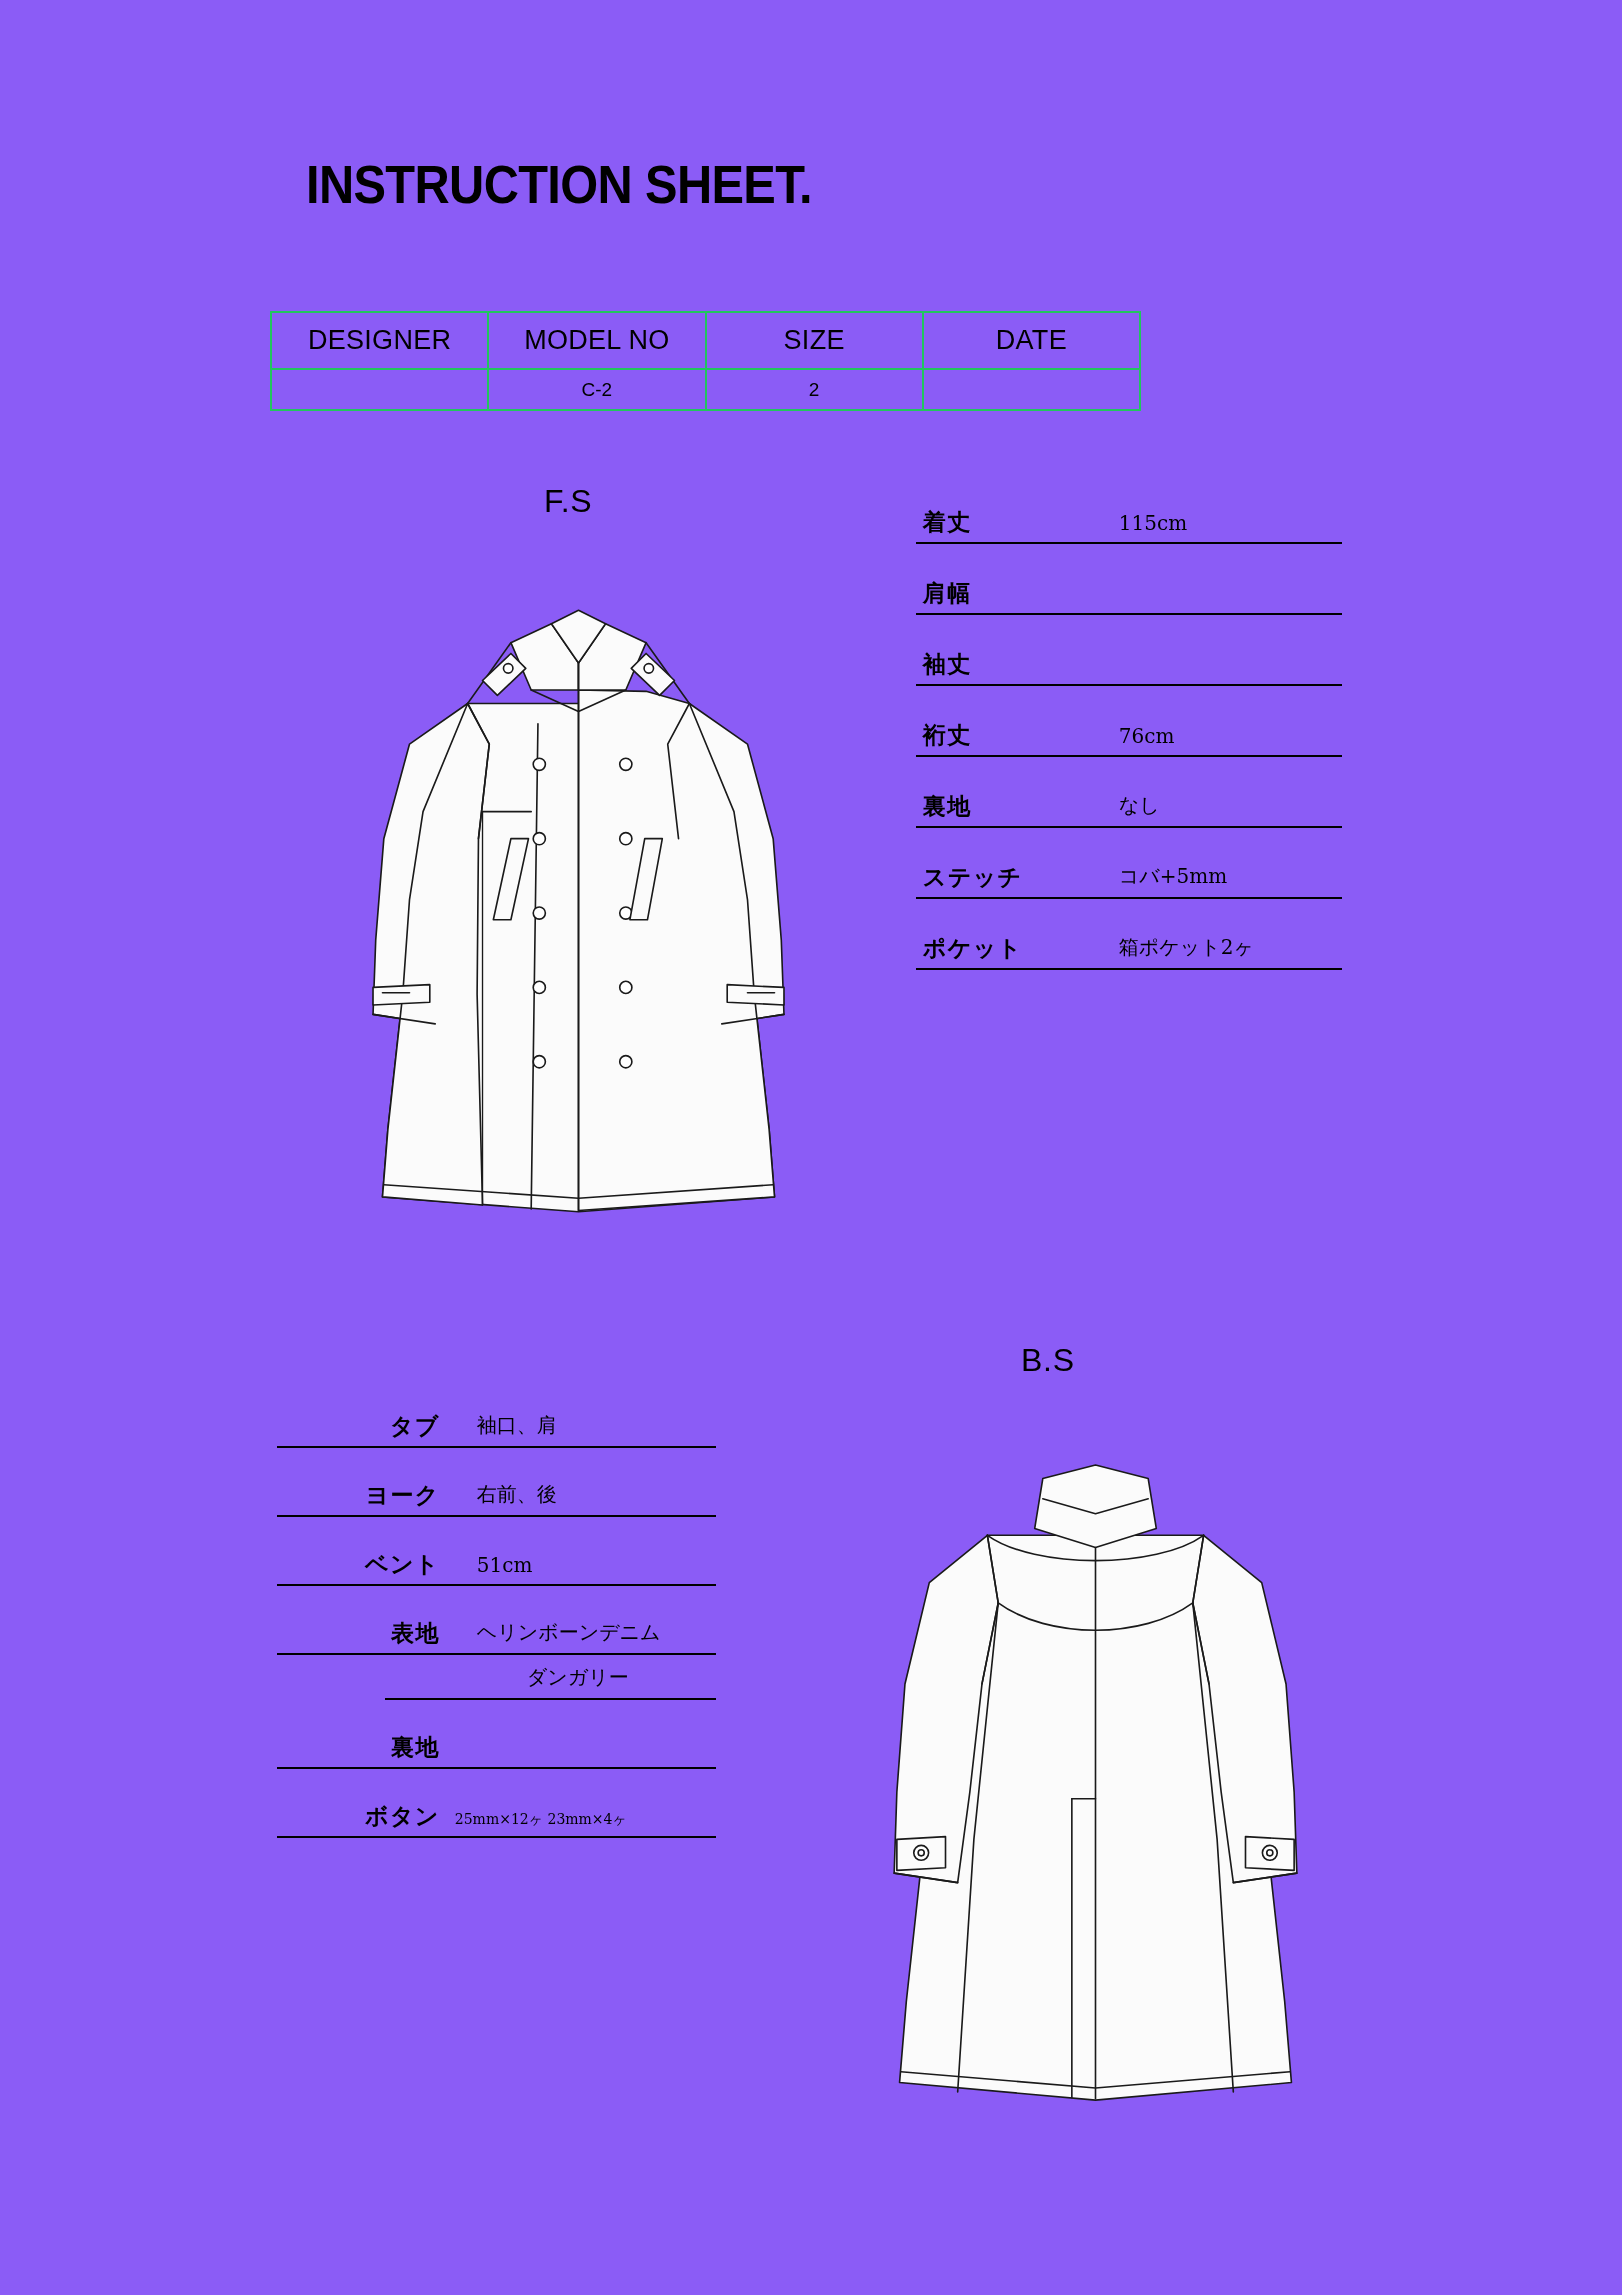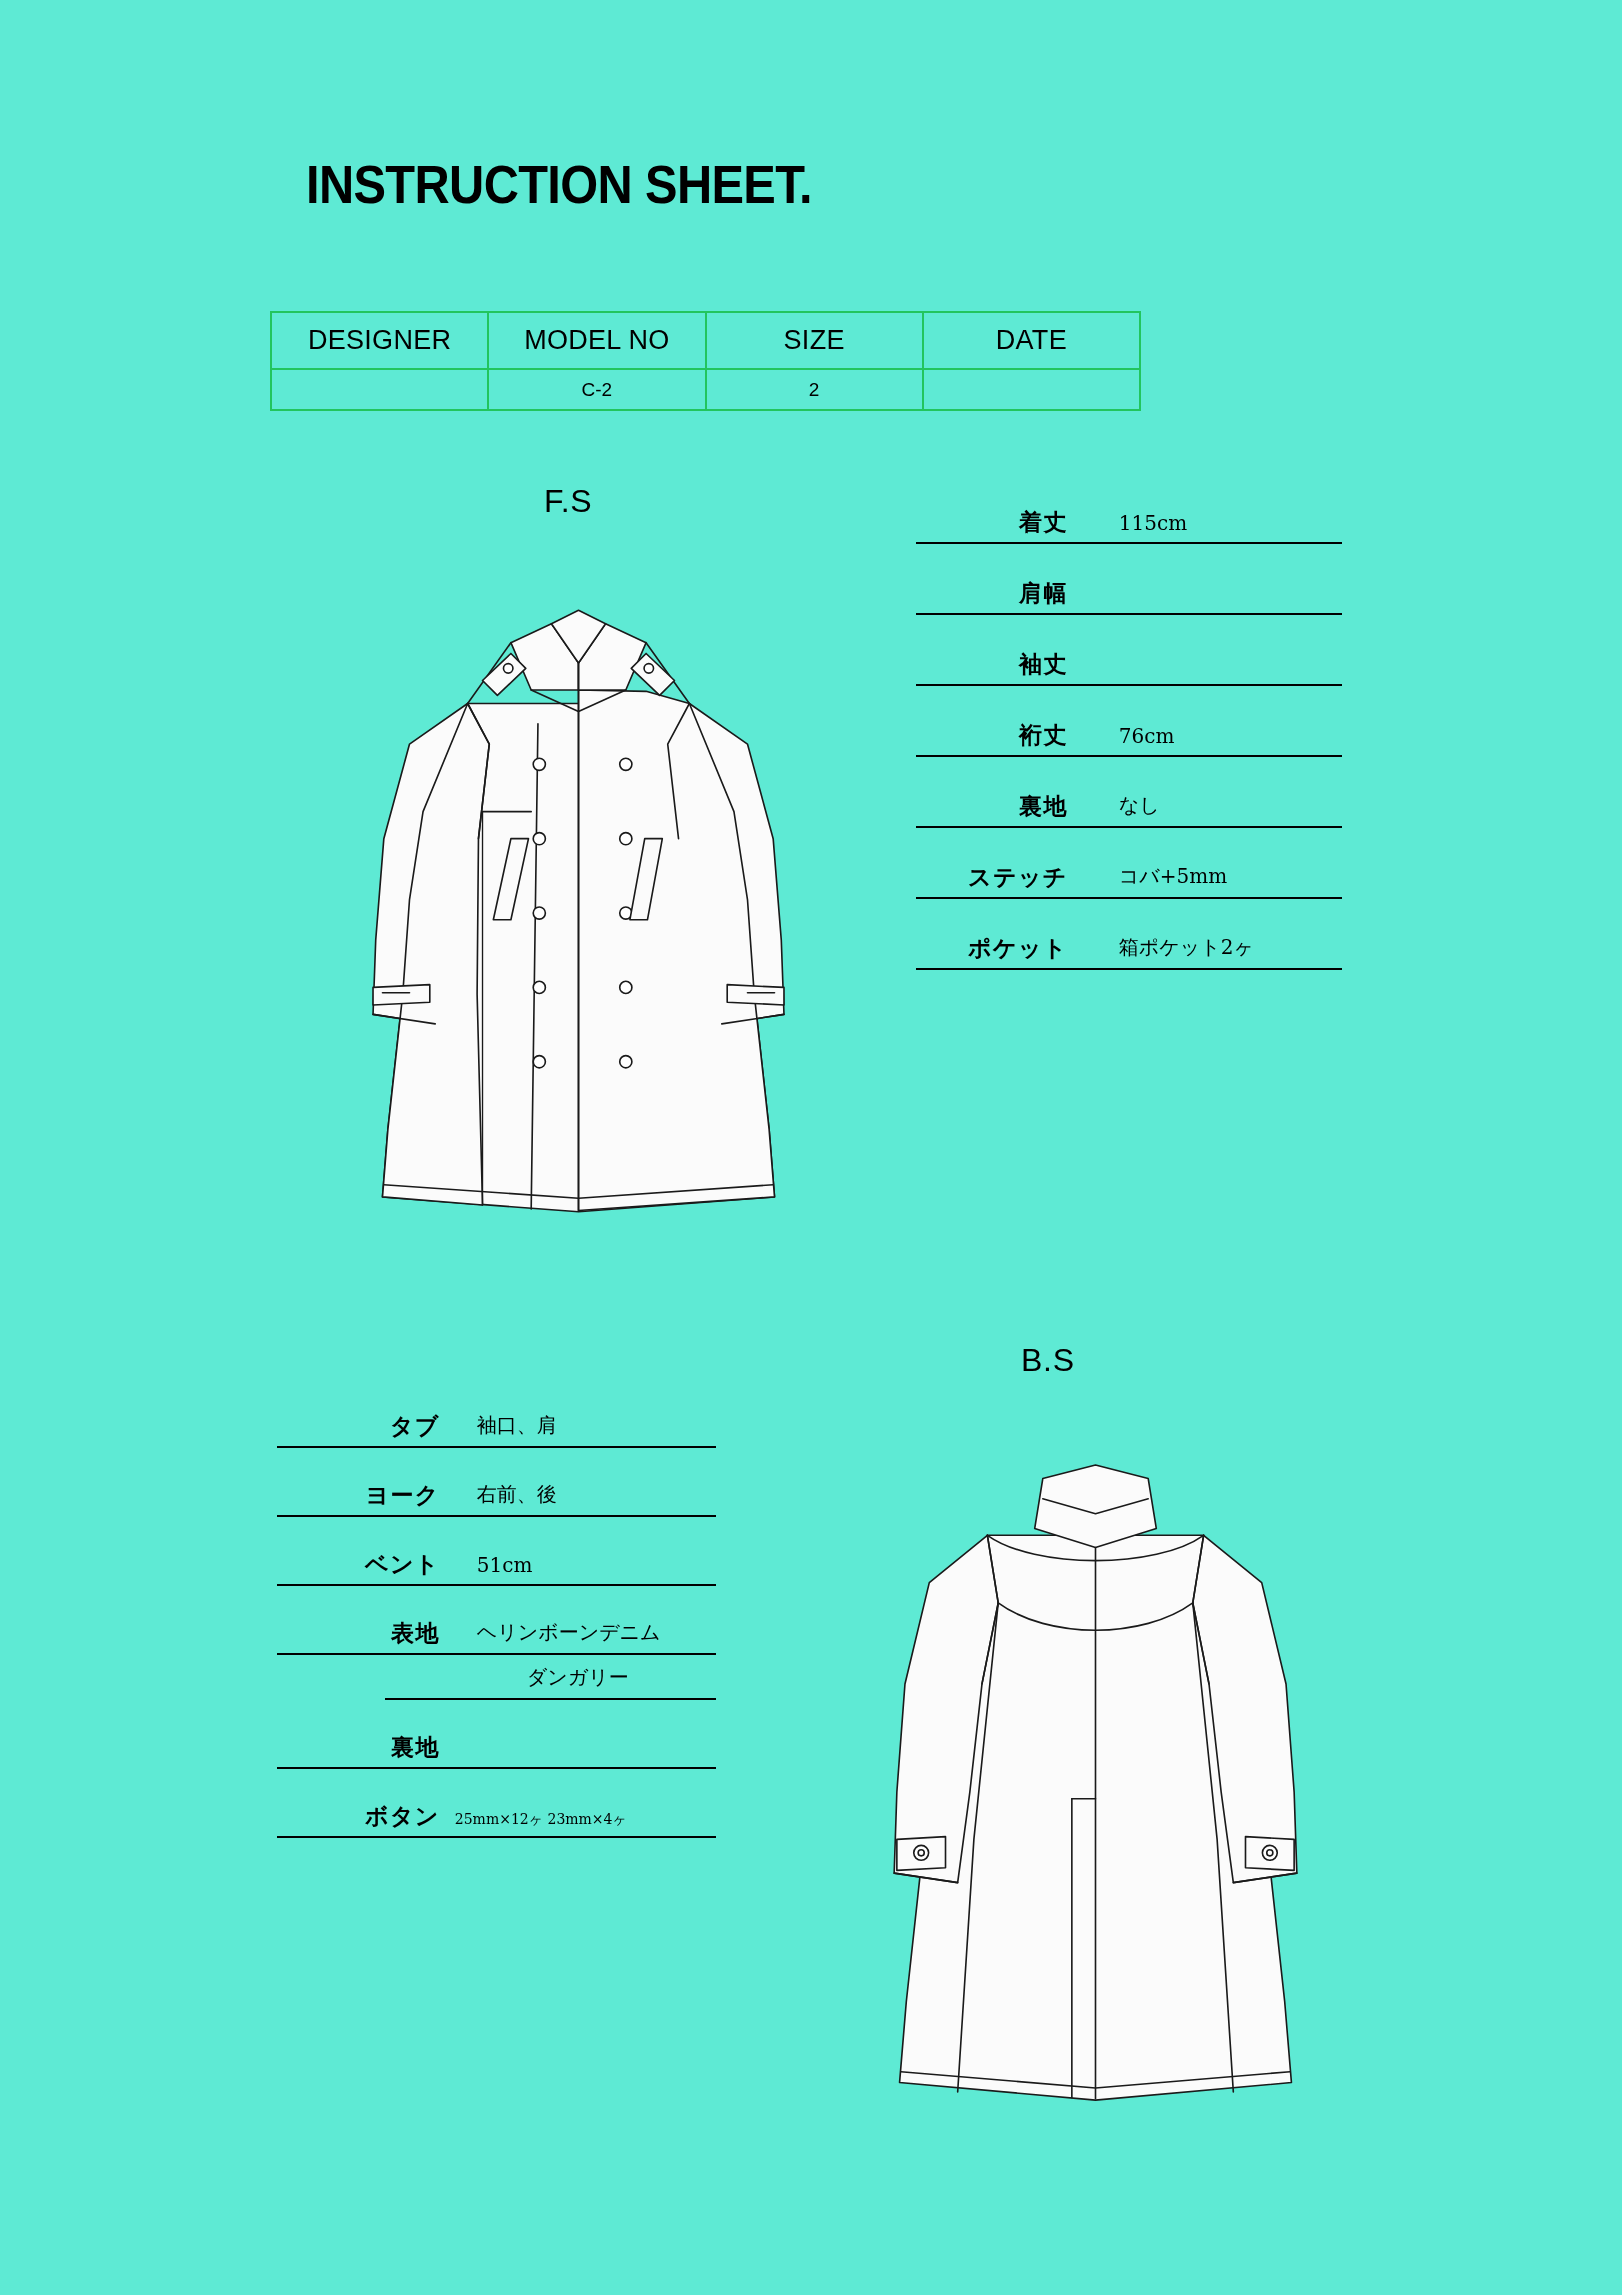--- a/index.html
+++ b/index.html
@@ -14,21 +14,21 @@
     font-family: "Liberation Sans", sans-serif;
     color: #000000;
     overflow: hidden;
   }
 
   .page {
     position: absolute;
     left: 0; top: 0;
     width: 1623px;
     height: 2295px;
-    background: #5eead4;
+    background: #8b5cf6;
   }
 
   
   .title {
     position: absolute;
     left: 306px;
     top: 154px;
     font-size: 53px;
     font-weight: 800;
     letter-spacing: -0.7px;
@@ -104,21 +104,21 @@
     left: 916px;
     top: 473px;
     width: 426px;
   }
   #spec-right .spec-row {
     height: 71px;
     padding-left: 6.8px;
   }
   #spec-right .spec-label {
     width: 145px;
-    text-align: right;
+    text-align: left;
     padding-right: 0px;
   }
   #spec-right .spec-value {
     padding-left: 51px;
   }
 
   
   #spec-left {
     left: 277px;
     top: 1379px;

